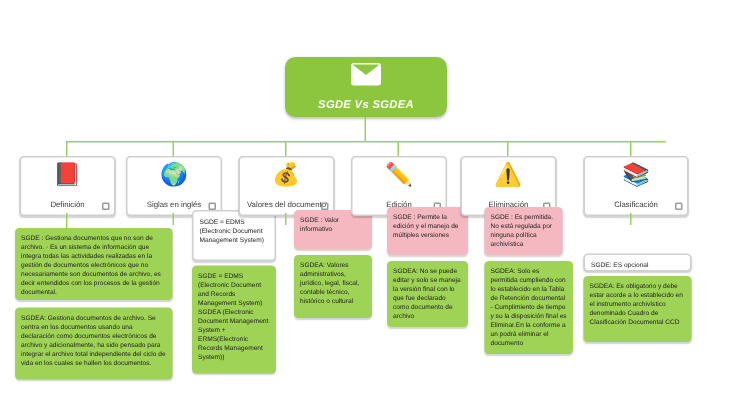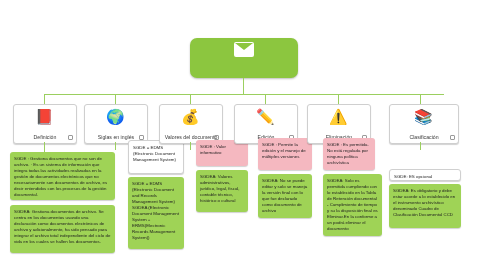--- a/index.html
+++ b/index.html
@@ -129,20 +129,21 @@
   .tbox.pink  { background: #f5b8c0; }
   .tbox.white { background: #ffffff; border: 1px solid #d0d0d0; }
 </style>
 </head>
 <body>
 
 <div id="canvas">
 
   <div class="root-node">
     <div class="root-icon"></div>
+    <div class="root-label">SGDE Vs SGDEA</div>
   </div>
 
   <div class="line line-v" style="left:243px; top:78px; height:16px;"></div>
   <div class="line line-h" style="left:44px; top:94px; width:400px;"></div>
 
   <div class="line line-v" style="left:44px;  top:94px; height:10px;"></div>
   <div class="line line-v" style="left:115px; top:94px; height:10px;"></div>
   <div class="line line-v" style="left:190px; top:94px; height:10px;"></div>
   <div class="line line-v" style="left:265px; top:94px; height:10px;"></div>
   <div class="line line-v" style="left:338px; top:94px; height:10px;"></div>

